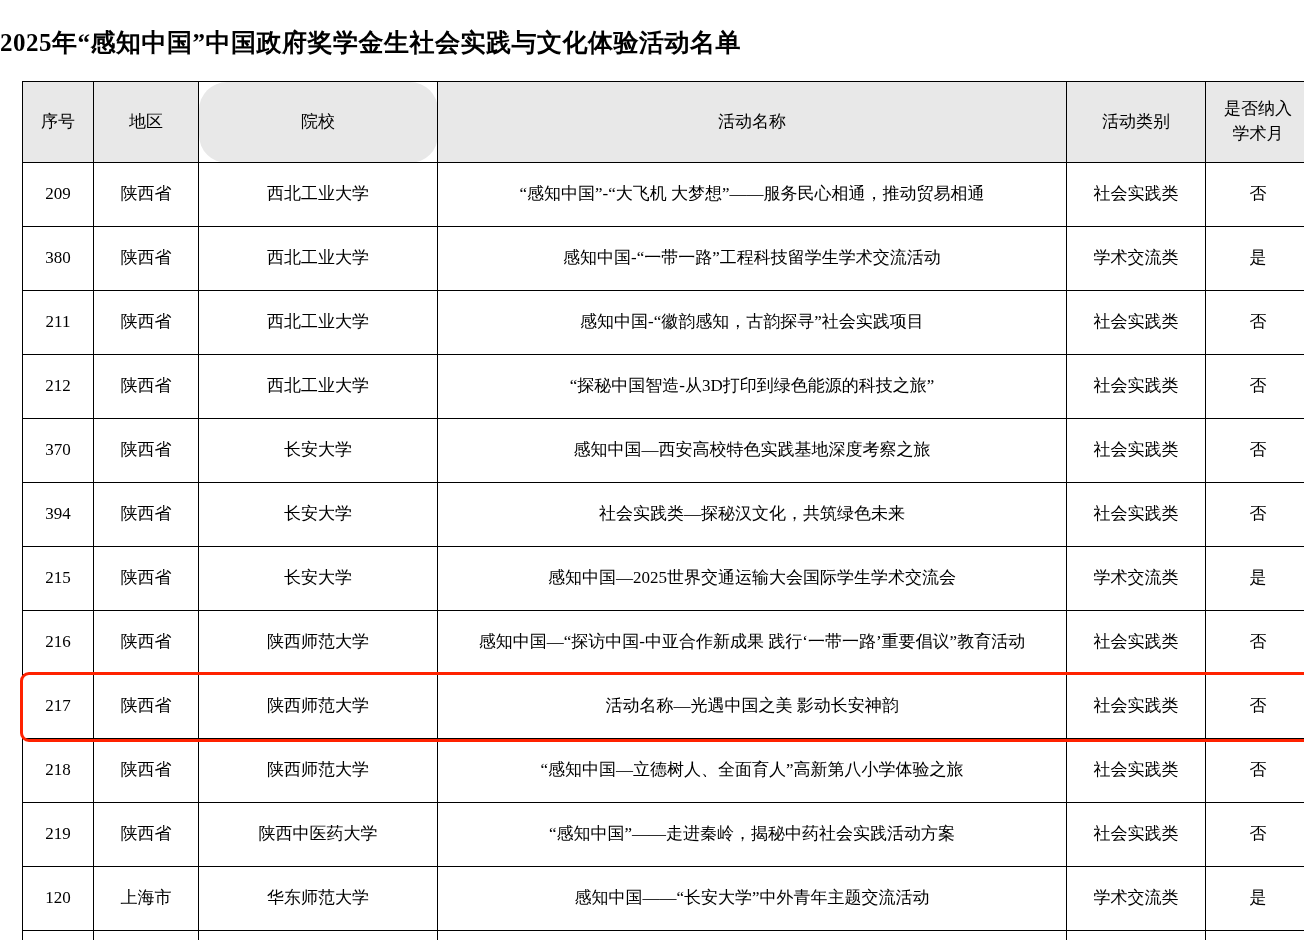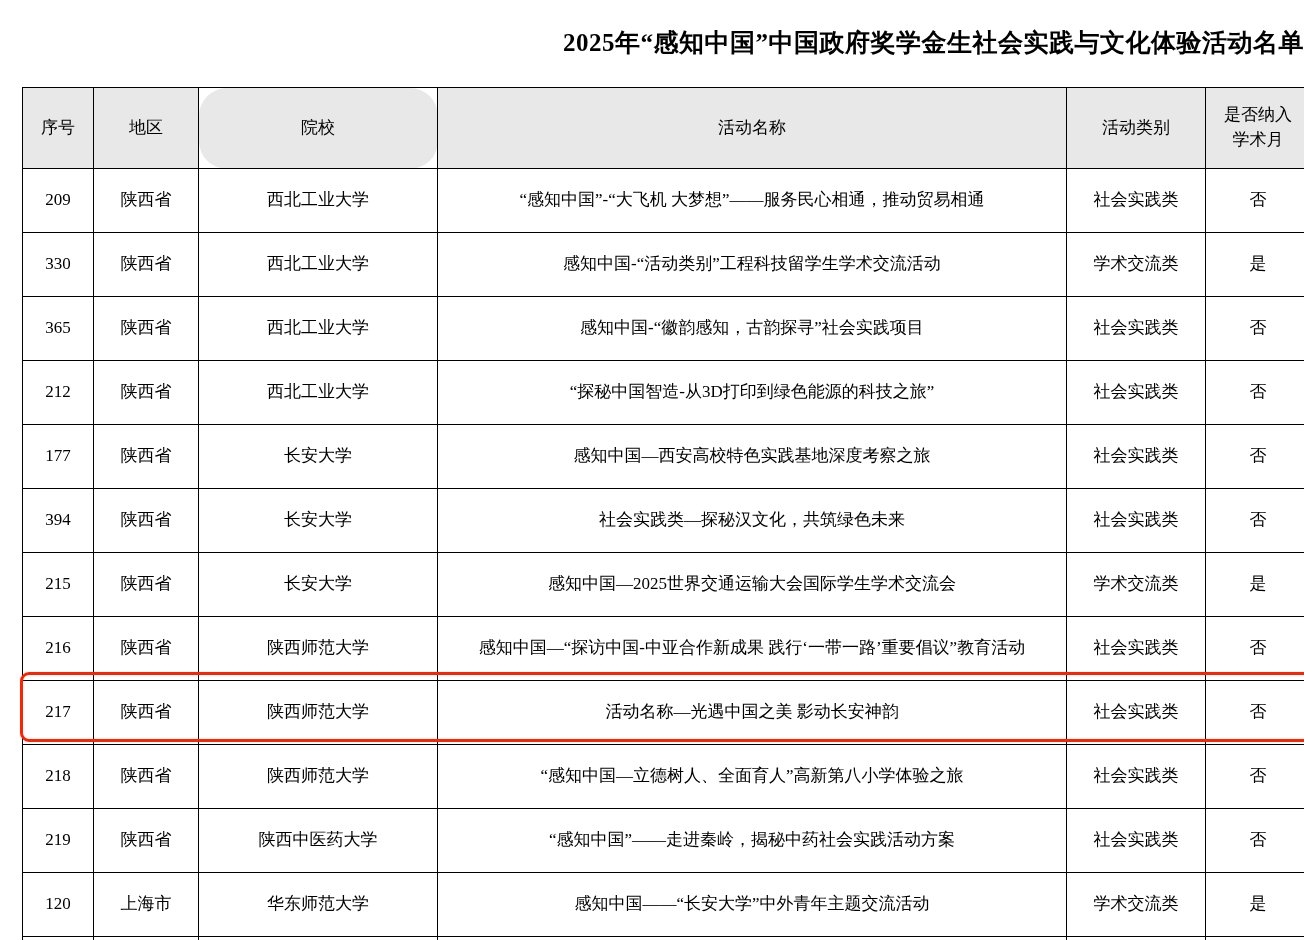--- a/index.html
+++ b/index.html
@@ -15,25 +15,25 @@
     overflow: hidden;
   }
   .page {
     width: 1304px;
     height: 940px;
     position: relative;
     box-sizing: border-box;
     padding: 0;
   }
   .doc-title {
-    text-align: right;
+    text-align: left;
     font-size: 25px;
     font-weight: bold;
     letter-spacing: 0.5px;
-    margin: 26px 0 28px 0;
+    margin: 26px 0 22px 0;
     font-family: "Liberation Serif", "DejaVu Serif", serif;
   }
   .table-wrap {
     padding: 0 22px;
     box-sizing: border-box;
   }
   table.listing {
     width: 1260px;
     border-collapse: collapse;
     table-layout: fixed;
@@ -105,45 +105,45 @@
       <tbody id="table-body">
           <tr>
             <td class="col-no">209</td>
             <td class="col-region">陕西省</td>
             <td class="col-school">西北工业大学</td>
             <td class="col-name name-cell">“感知中国”-“大飞机 大梦想”——服务民心相通，推动贸易相通</td>
             <td class="col-type">社会实践类</td>
             <td class="col-acad">否</td>
           </tr>
           <tr>
-            <td class="col-no">330</td>
-            <td class="col-region">陕西省</td>
-            <td class="col-school">西北工业大学</td>
-            <td class="col-name name-cell">感知中国-“活动类别”工程科技留学生学术交流活动</td>
+            <td class="col-no">380</td>
+            <td class="col-region">陕西省</td>
+            <td class="col-school">西北工业大学</td>
+            <td class="col-name name-cell">感知中国-“一带一路”工程科技留学生学术交流活动</td>
             <td class="col-type">学术交流类</td>
             <td class="col-acad">是</td>
           </tr>
           <tr>
-            <td class="col-no">365</td>
+            <td class="col-no">211</td>
             <td class="col-region">陕西省</td>
             <td class="col-school">西北工业大学</td>
             <td class="col-name name-cell">感知中国-“徽韵感知，古韵探寻”社会实践项目</td>
             <td class="col-type">社会实践类</td>
             <td class="col-acad">否</td>
           </tr>
           <tr>
             <td class="col-no">212</td>
             <td class="col-region">陕西省</td>
             <td class="col-school">西北工业大学</td>
             <td class="col-name name-cell">“探秘中国智造-从3D打印到绿色能源的科技之旅”</td>
             <td class="col-type">社会实践类</td>
             <td class="col-acad">否</td>
           </tr>
           <tr>
-            <td class="col-no">177</td>
+            <td class="col-no">370</td>
             <td class="col-region">陕西省</td>
             <td class="col-school">长安大学</td>
             <td class="col-name name-cell">感知中国—西安高校特色实践基地深度考察之旅</td>
             <td class="col-type">社会实践类</td>
             <td class="col-acad">否</td>
           </tr>
           <tr>
             <td class="col-no">394</td>
             <td class="col-region">陕西省</td>
             <td class="col-school">长安大学</td>

